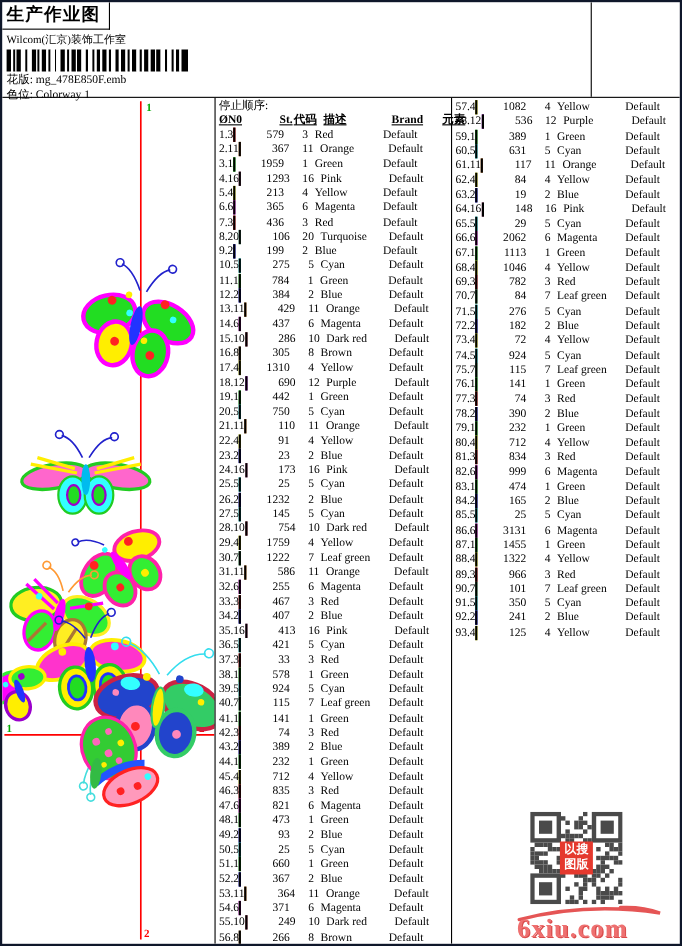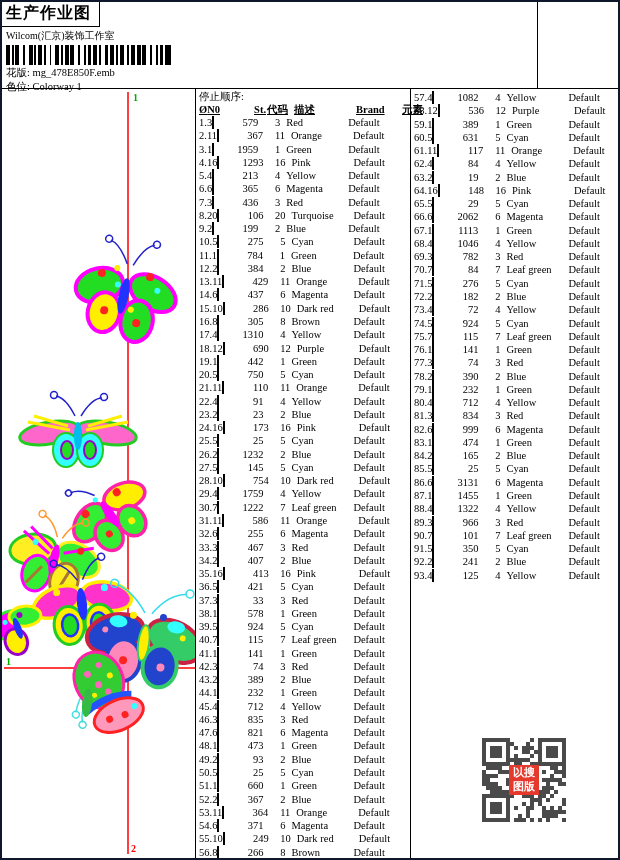--- a/index.html
+++ b/index.html
@@ -1360,14 +1360,20 @@
         <rect x="64" y="8" width="12" height="12" fill="#4a4a4a"></rect>
         <rect x="0" y="56" width="28" height="28" fill="#4a4a4a"></rect>
         <rect x="4" y="60" width="20" height="20" fill="#fff"></rect>
         <rect x="8" y="64" width="12" height="12" fill="#4a4a4a"></rect>
       </svg>
     <div class="qr-seal">
       <div>以搜</div>
       <div>图版</div>
     </div>
   </div>
+  <div class="logo">
+    <svg width="150" height="38">
+      <path d="M8,14 Q70,-2 136,8 Q120,2 100,3" fill="none" stroke="#e55555" stroke-width="3" stroke-linecap="round"></path>
+    </svg>
+    <div class="logo-text">6xiu.com</div>
+  </div>
 
 </div>
 
 </body></html>

